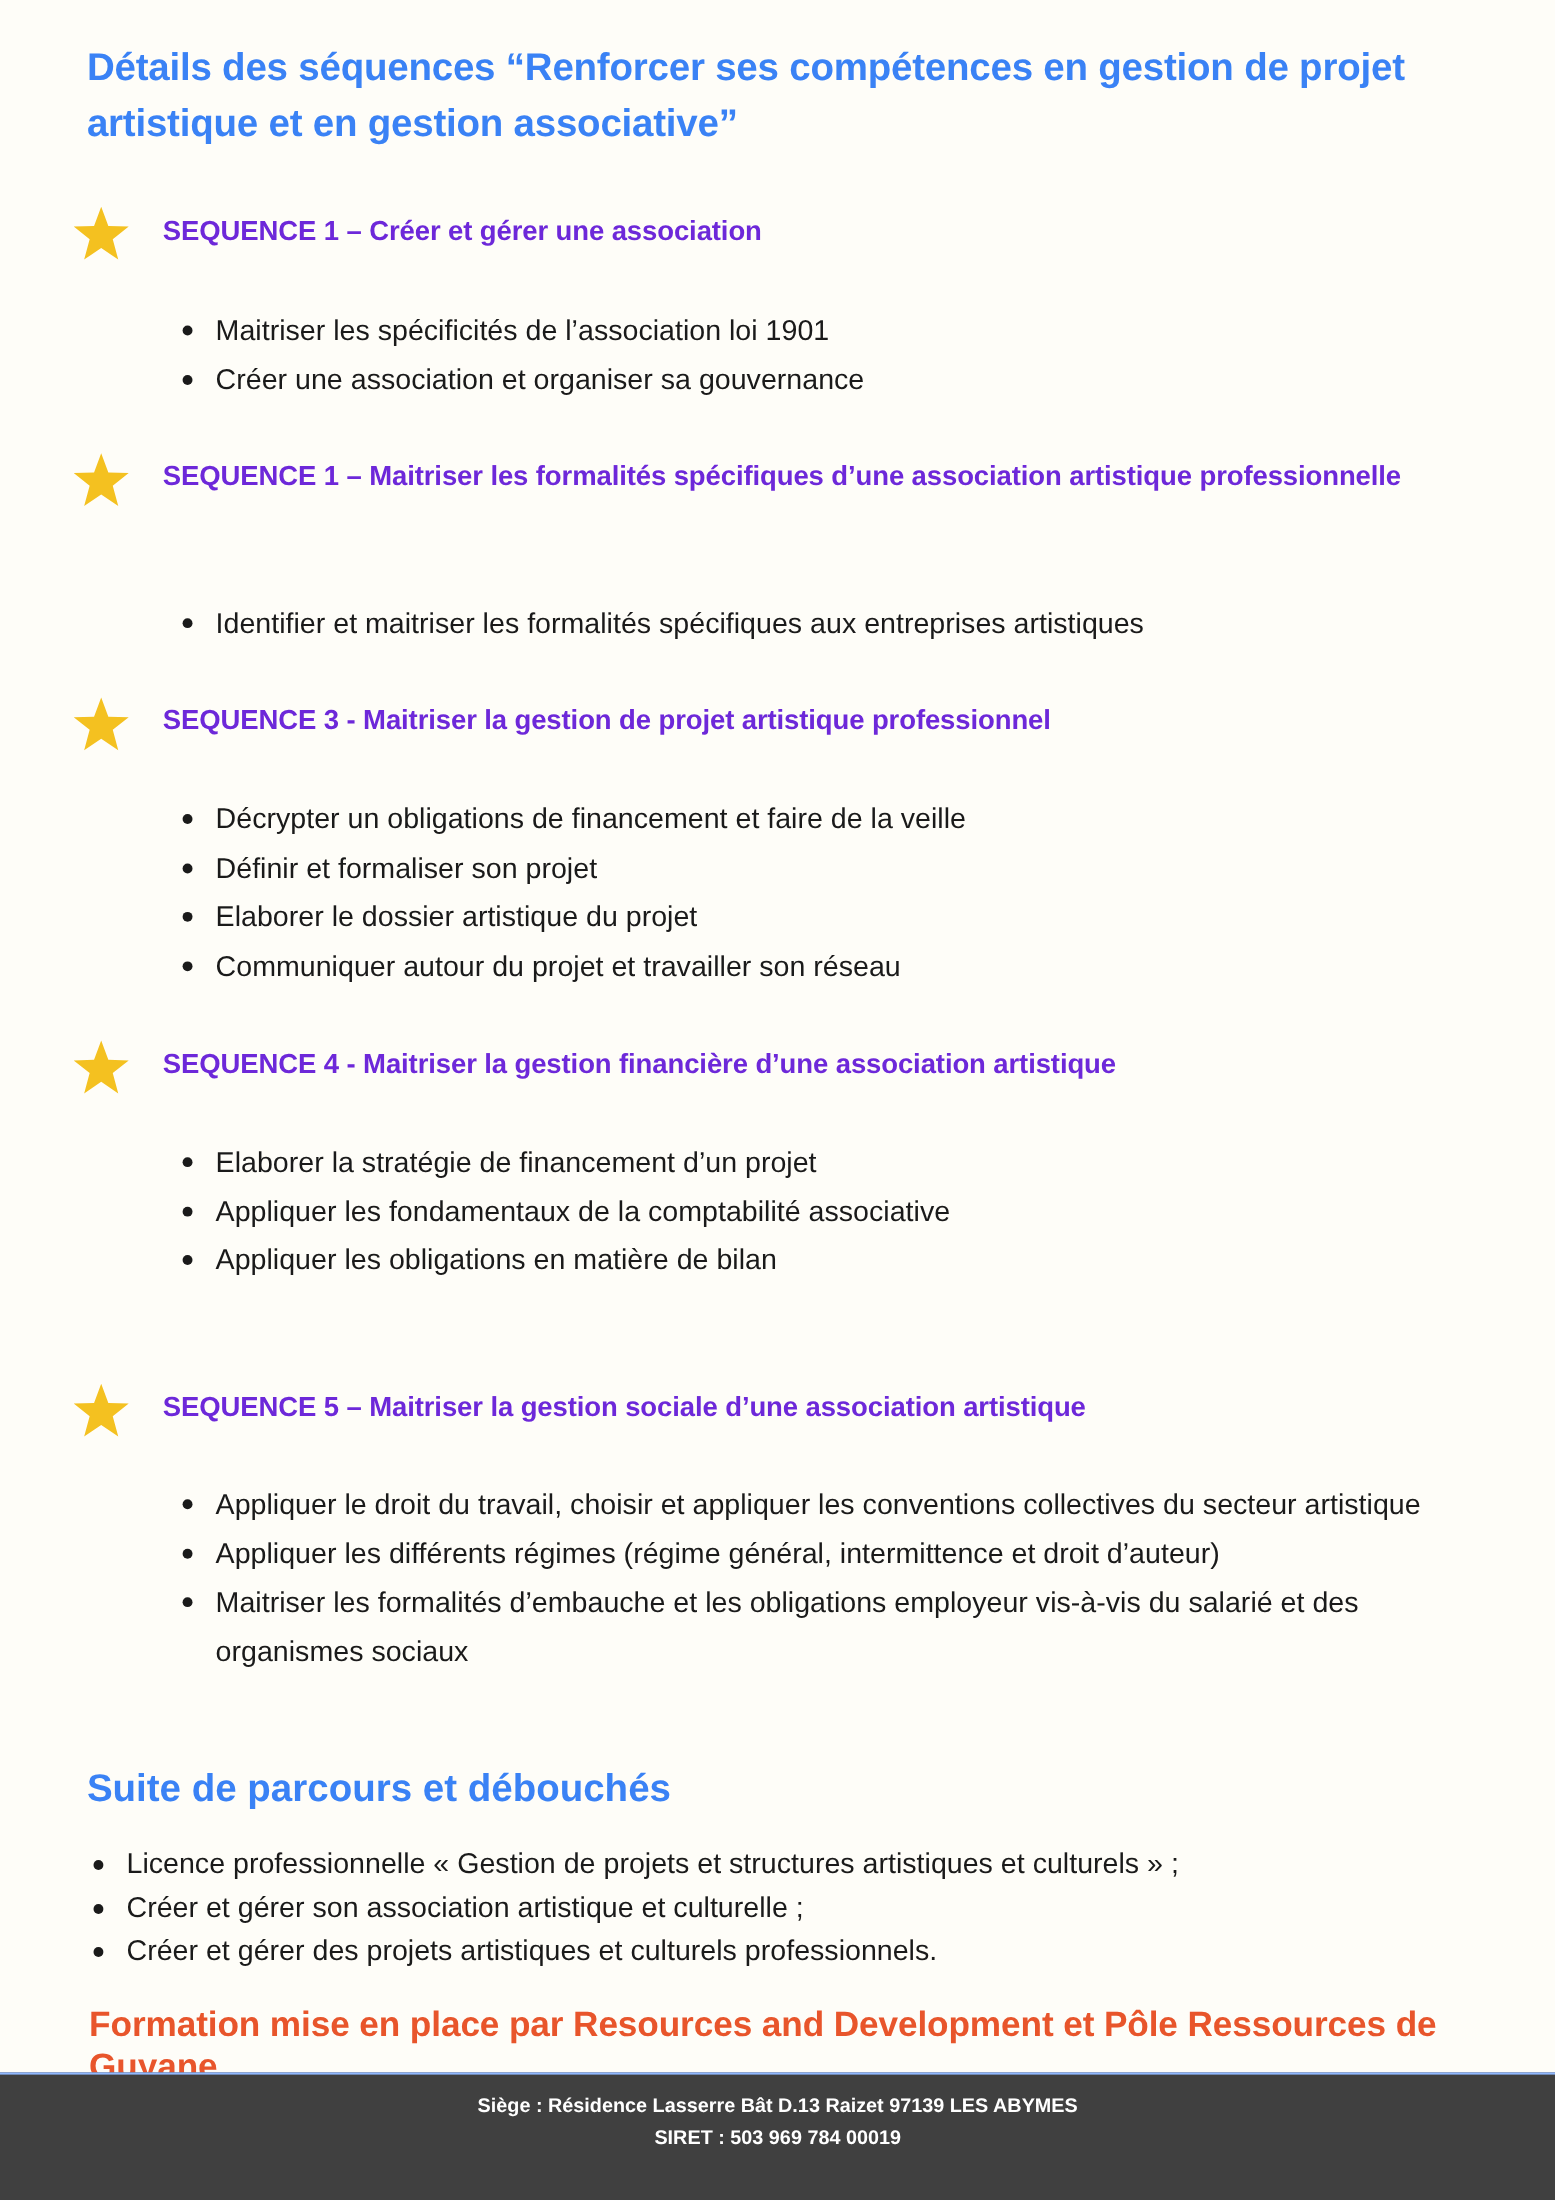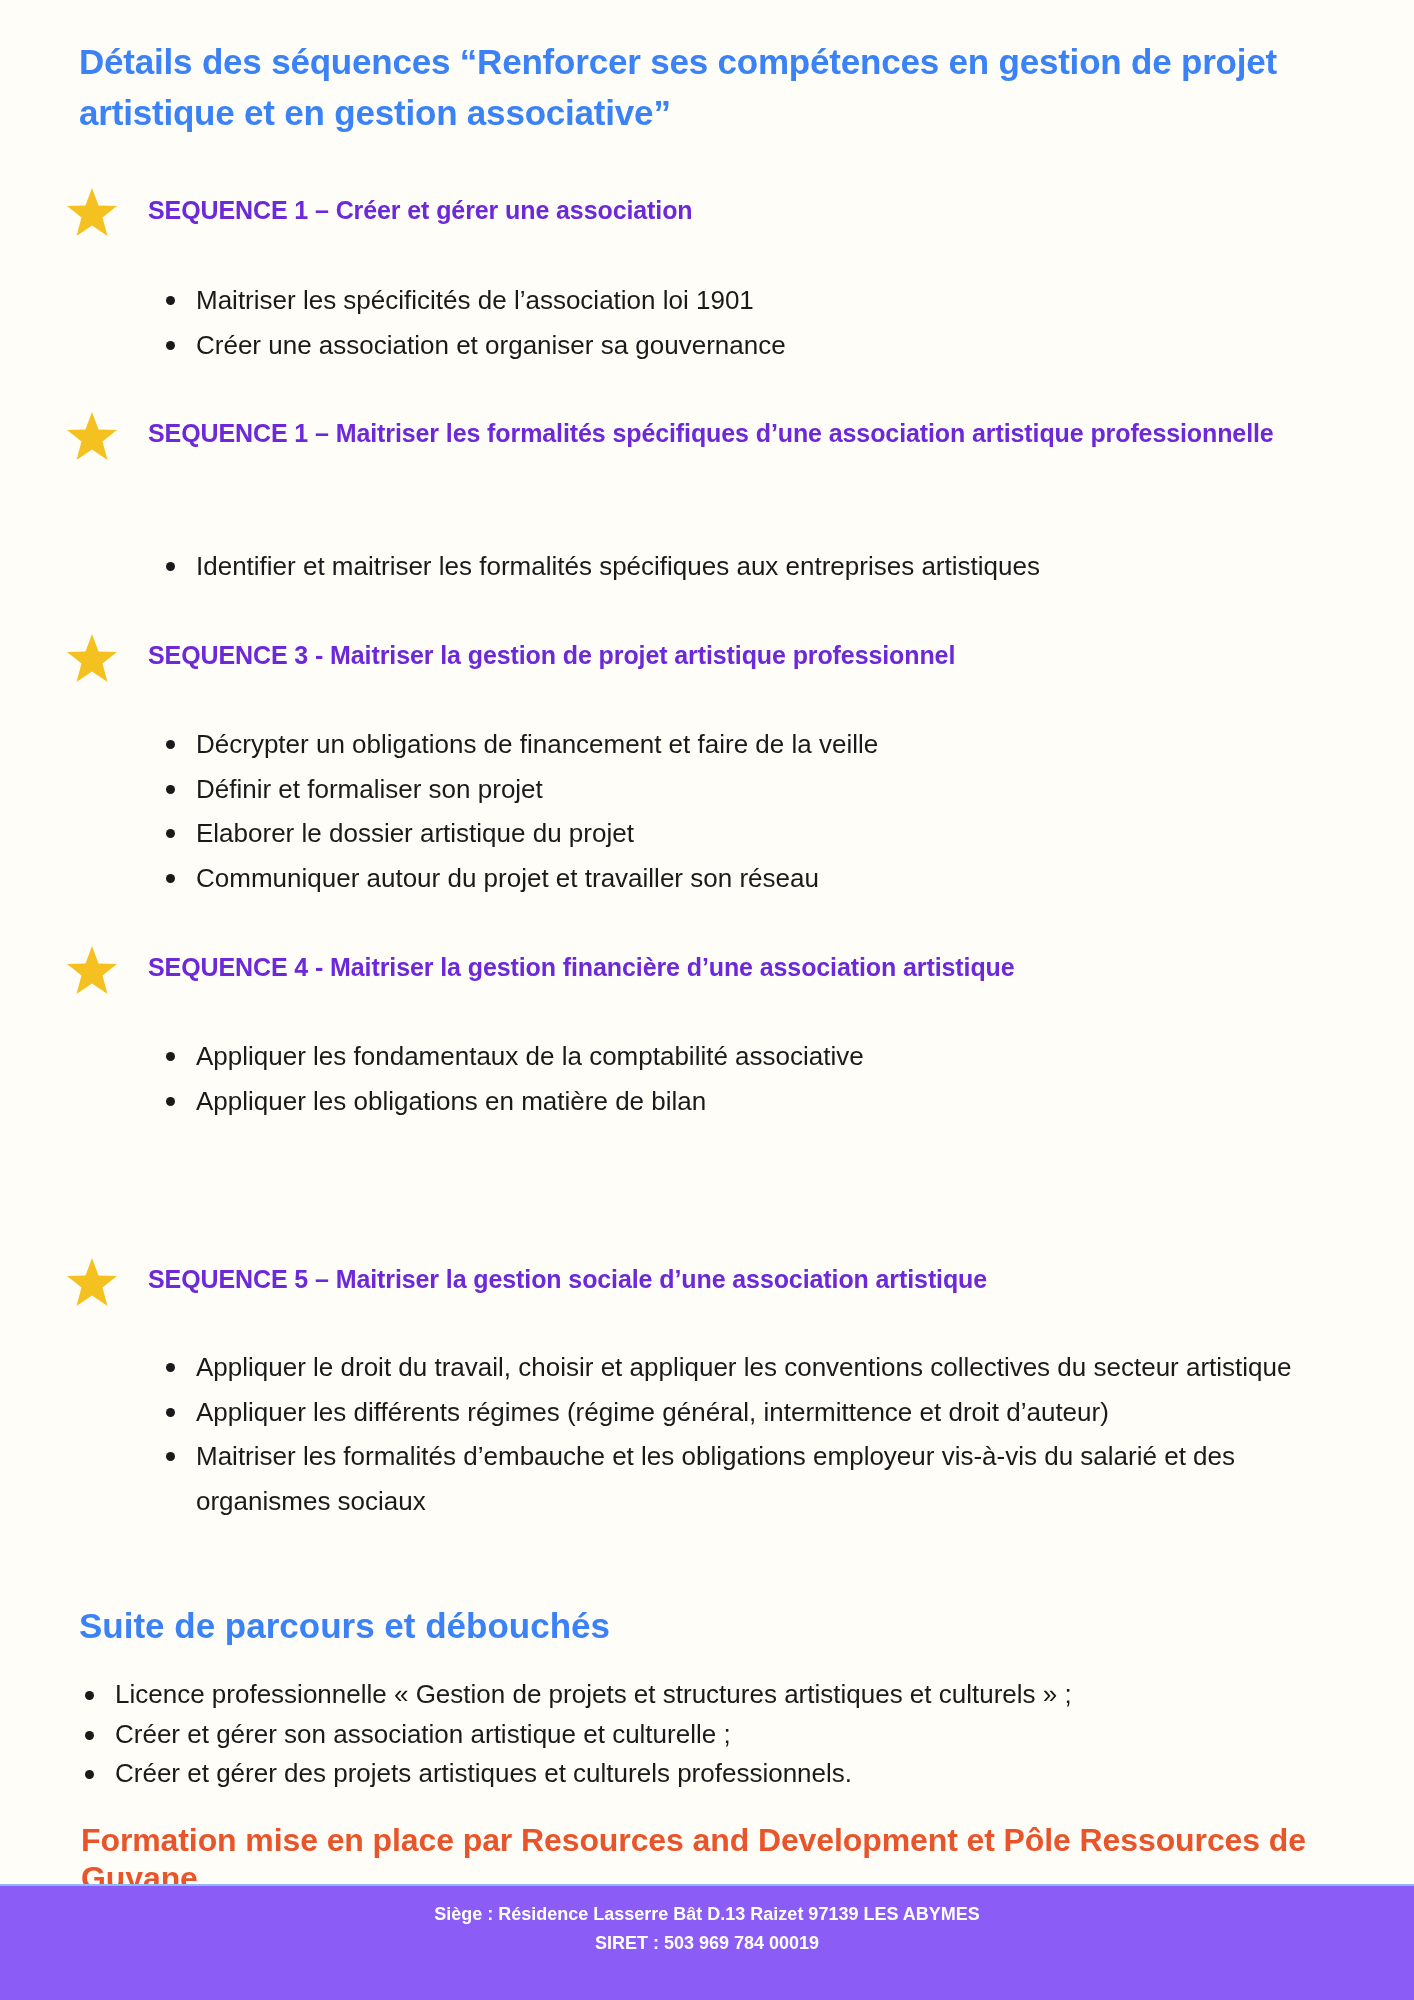--- a/index.html
+++ b/index.html
@@ -40,21 +40,21 @@
     }
     .suite-list li::before {
       content: ""; position: absolute; left: 5px; top: 16px;
       width: 9px; height: 9px; border-radius: 50%; background: #1a1a1a;
     }
     .credit {
       left: 81px; top: 1821px; font-size: 32px; font-weight: bold; color: #e8552b; line-height: 38px;
       width: 1300px; letter-spacing: -0.1px;
     }
     .footer {
-      left: 0; top: 1884px; width: 1414px; height: 116px; background: #8b5cf6;
+      left: 0; top: 1884px; width: 1414px; height: 116px; background: #404040;
       border-top: 2px solid #8fb8ff; box-sizing: border-box;
       text-align: center; color: #ffffff; font-weight: bold; font-size: 18px;
       padding-top: 14px;
     }
     .footer div { line-height: 28.5px; }
   </style>
 </head>
 <body>
 
 <h1 class="abs title" style="margin:0;">Détails des séquences “Renforcer ses compétences en gestion de projet artistique et en gestion associative”</h1>
@@ -93,20 +93,21 @@
   <li>Communiquer autour du projet et travailler son réseau</li>
 </ul>
 
 <div class="abs star" style="top:945px;">
   <svg viewBox="0 0 52 50">
       <polygon points="26,1 32.5,18.5 51,19 36.5,30.5 41.5,49 26,38.5 10.5,49 15.5,30.5 1,19 19.5,18.5" fill="#f4c120"></polygon>
     </svg>
 </div>
 <div class="abs seq-head" style="top:945px;">SEQUENCE 4 - Maitriser la gestion financière d’une association artistique</div>
 <ul class="abs bullets" style="top:1034px;">
+  <li>Elaborer la stratégie de financement d’un projet</li>
   <li>Appliquer les fondamentaux de la comptabilité associative</li>
   <li>Appliquer les obligations en matière de bilan</li>
 </ul>
 
 <div class="abs star" style="top:1257px;">
   <svg viewBox="0 0 52 50">
       <polygon points="26,1 32.5,18.5 51,19 36.5,30.5 41.5,49 26,38.5 10.5,49 15.5,30.5 1,19 19.5,18.5" fill="#f4c120"></polygon>
     </svg>
 </div>
 <div class="abs seq-head" style="top:1257px;">SEQUENCE 5 – Maitriser la gestion sociale d’une association artistique</div>

